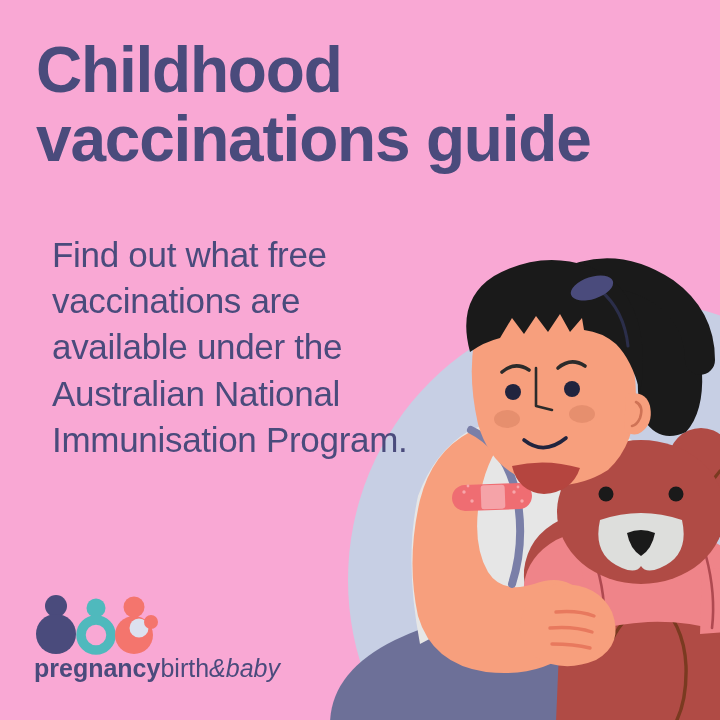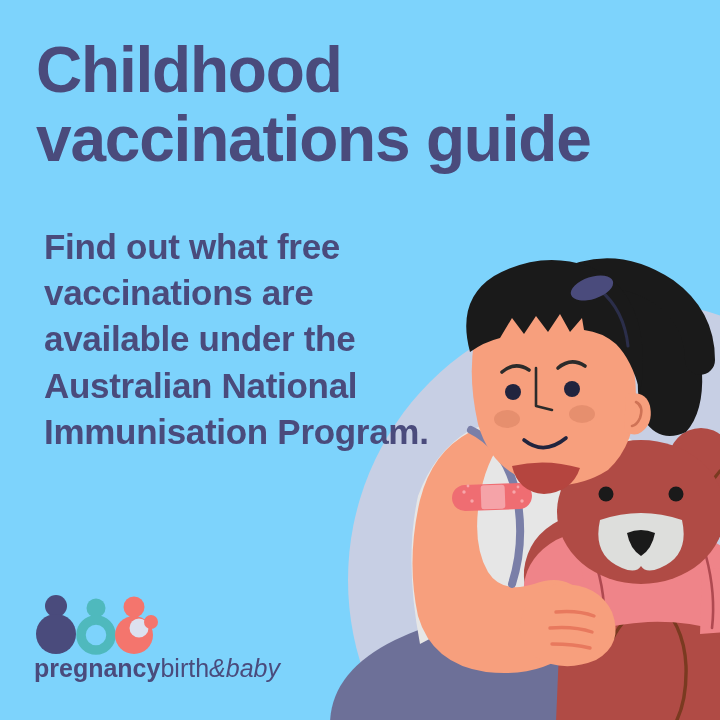--- a/index.html
+++ b/index.html
@@ -6,21 +6,21 @@
   html, body {
     margin: 0;
     padding: 0;
     background: #ffffff;
   }
   #poster {
     position: relative;
     width: 720px;
     height: 720px;
     overflow: hidden;
-    background: #7dd3fc;
+    background: #f9a8d4;
     font-family: "Liberation Sans", sans-serif;
     user-select: none;
   }
   .bg-circle {
     position: absolute;
     left: 348px;
     top: 300px;
     width: 560px;
     height: 560px;
     border-radius: 50%;
@@ -39,25 +39,25 @@
     letter-spacing: -1.2px;
     color: #4a4b7c;
     z-index: 6;
     white-space: pre-line;
   }
   .subhead {
     position: absolute;
     left: 36px;
     top: 216px;
     width: 390px;
-    margin: 8px;
+    margin: 16px;
     font-family: "Liberation Sans", sans-serif;
     font-size: 35px;
     line-height: 1.32;
-    font-weight: 700;
+    font-weight: 400;
     letter-spacing: -0.3px;
     color: #4a4b7c;
     z-index: 6;
   }
   .logo {
     position: absolute;
     left: 34px;
     top: 592px;
     z-index: 7;
     display: block;

